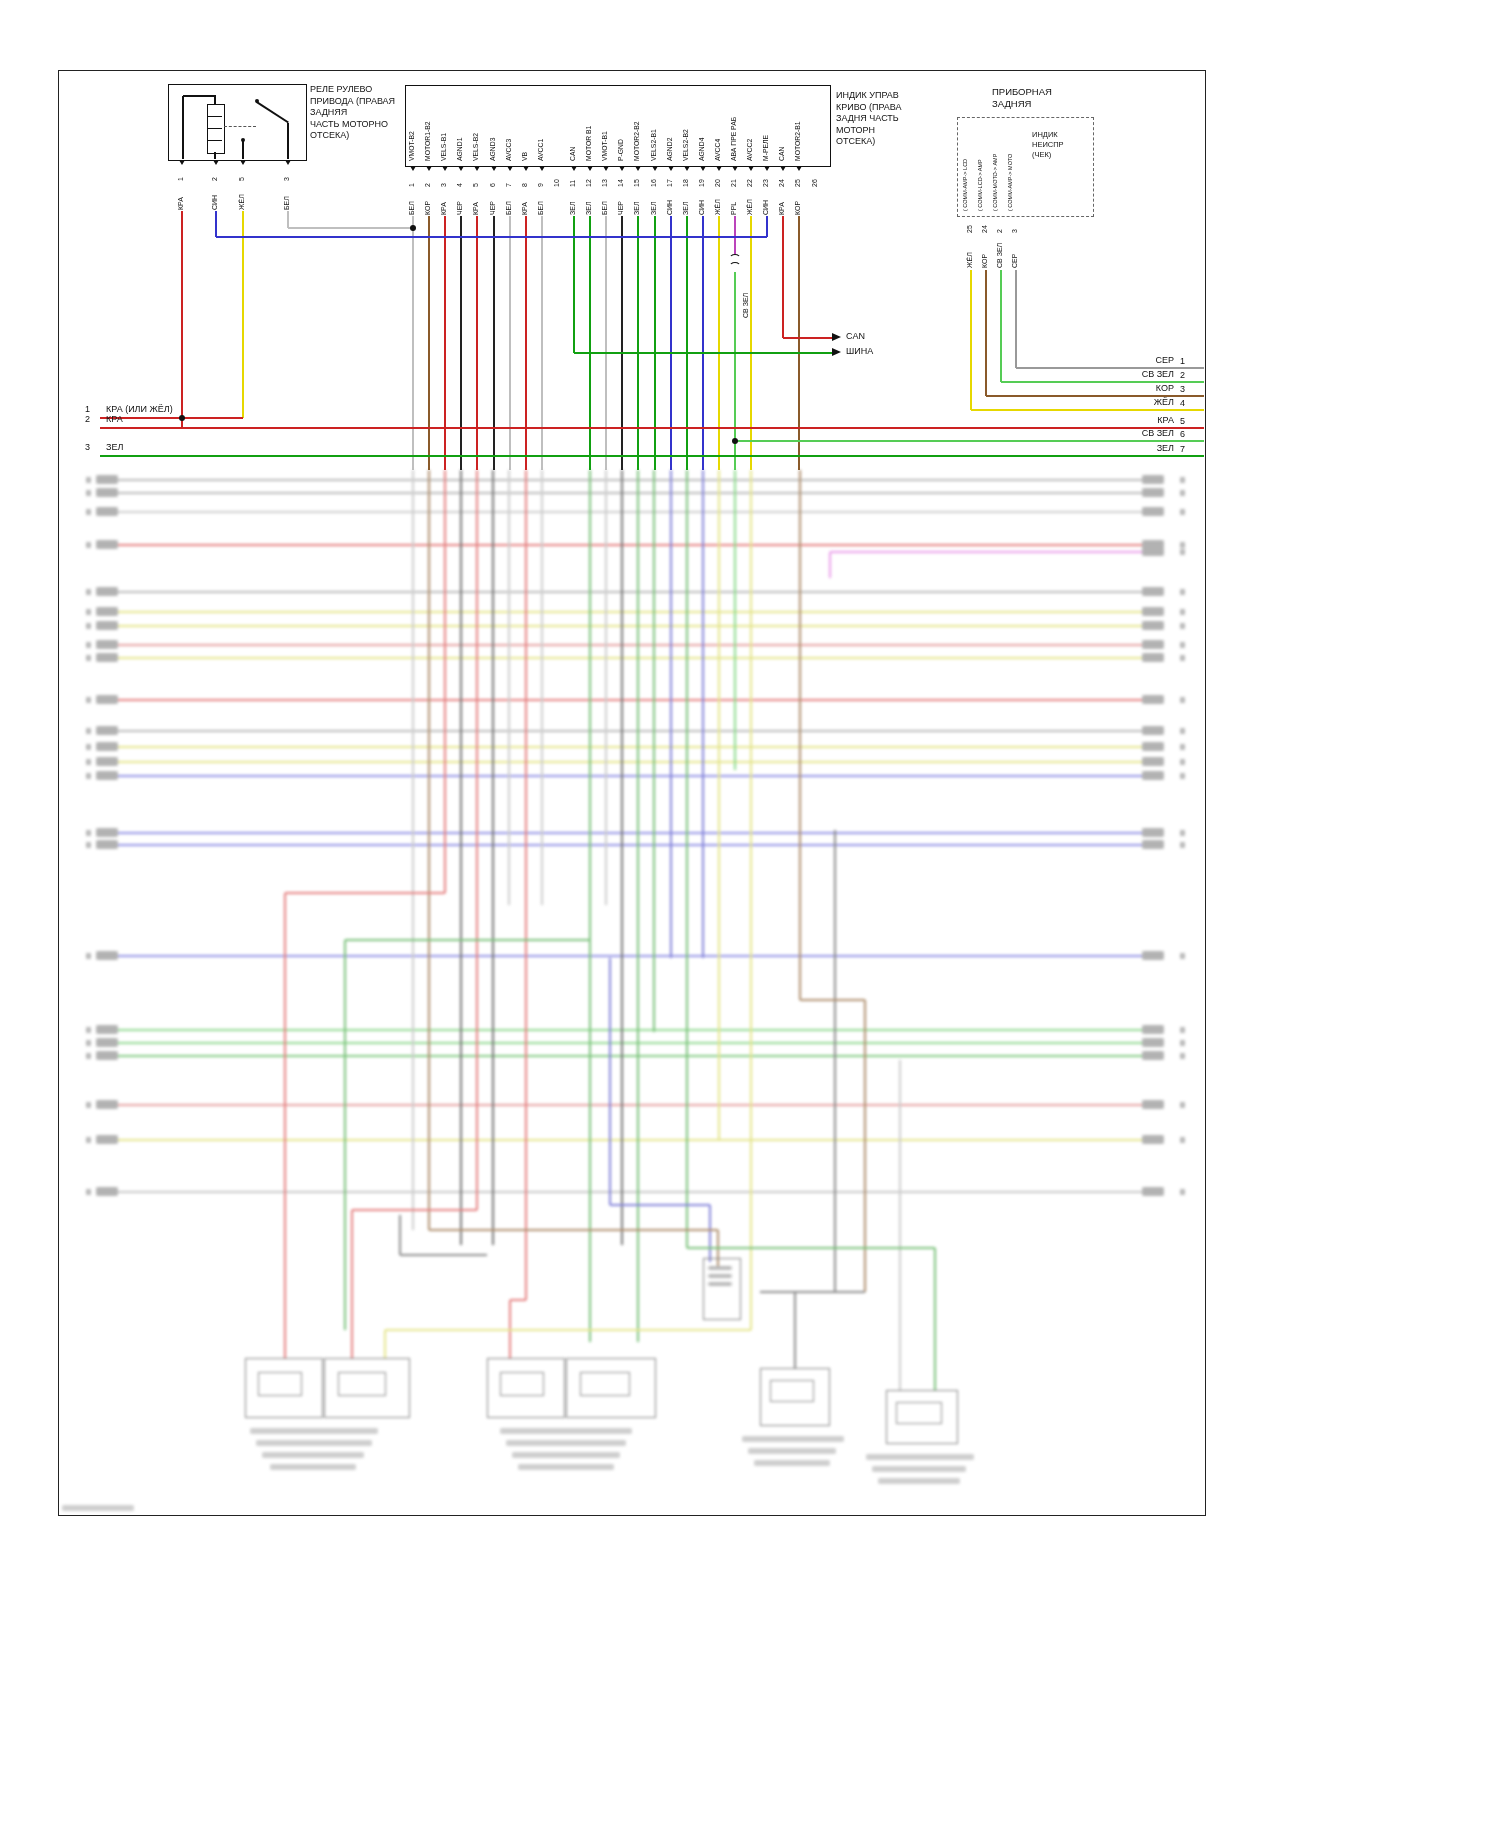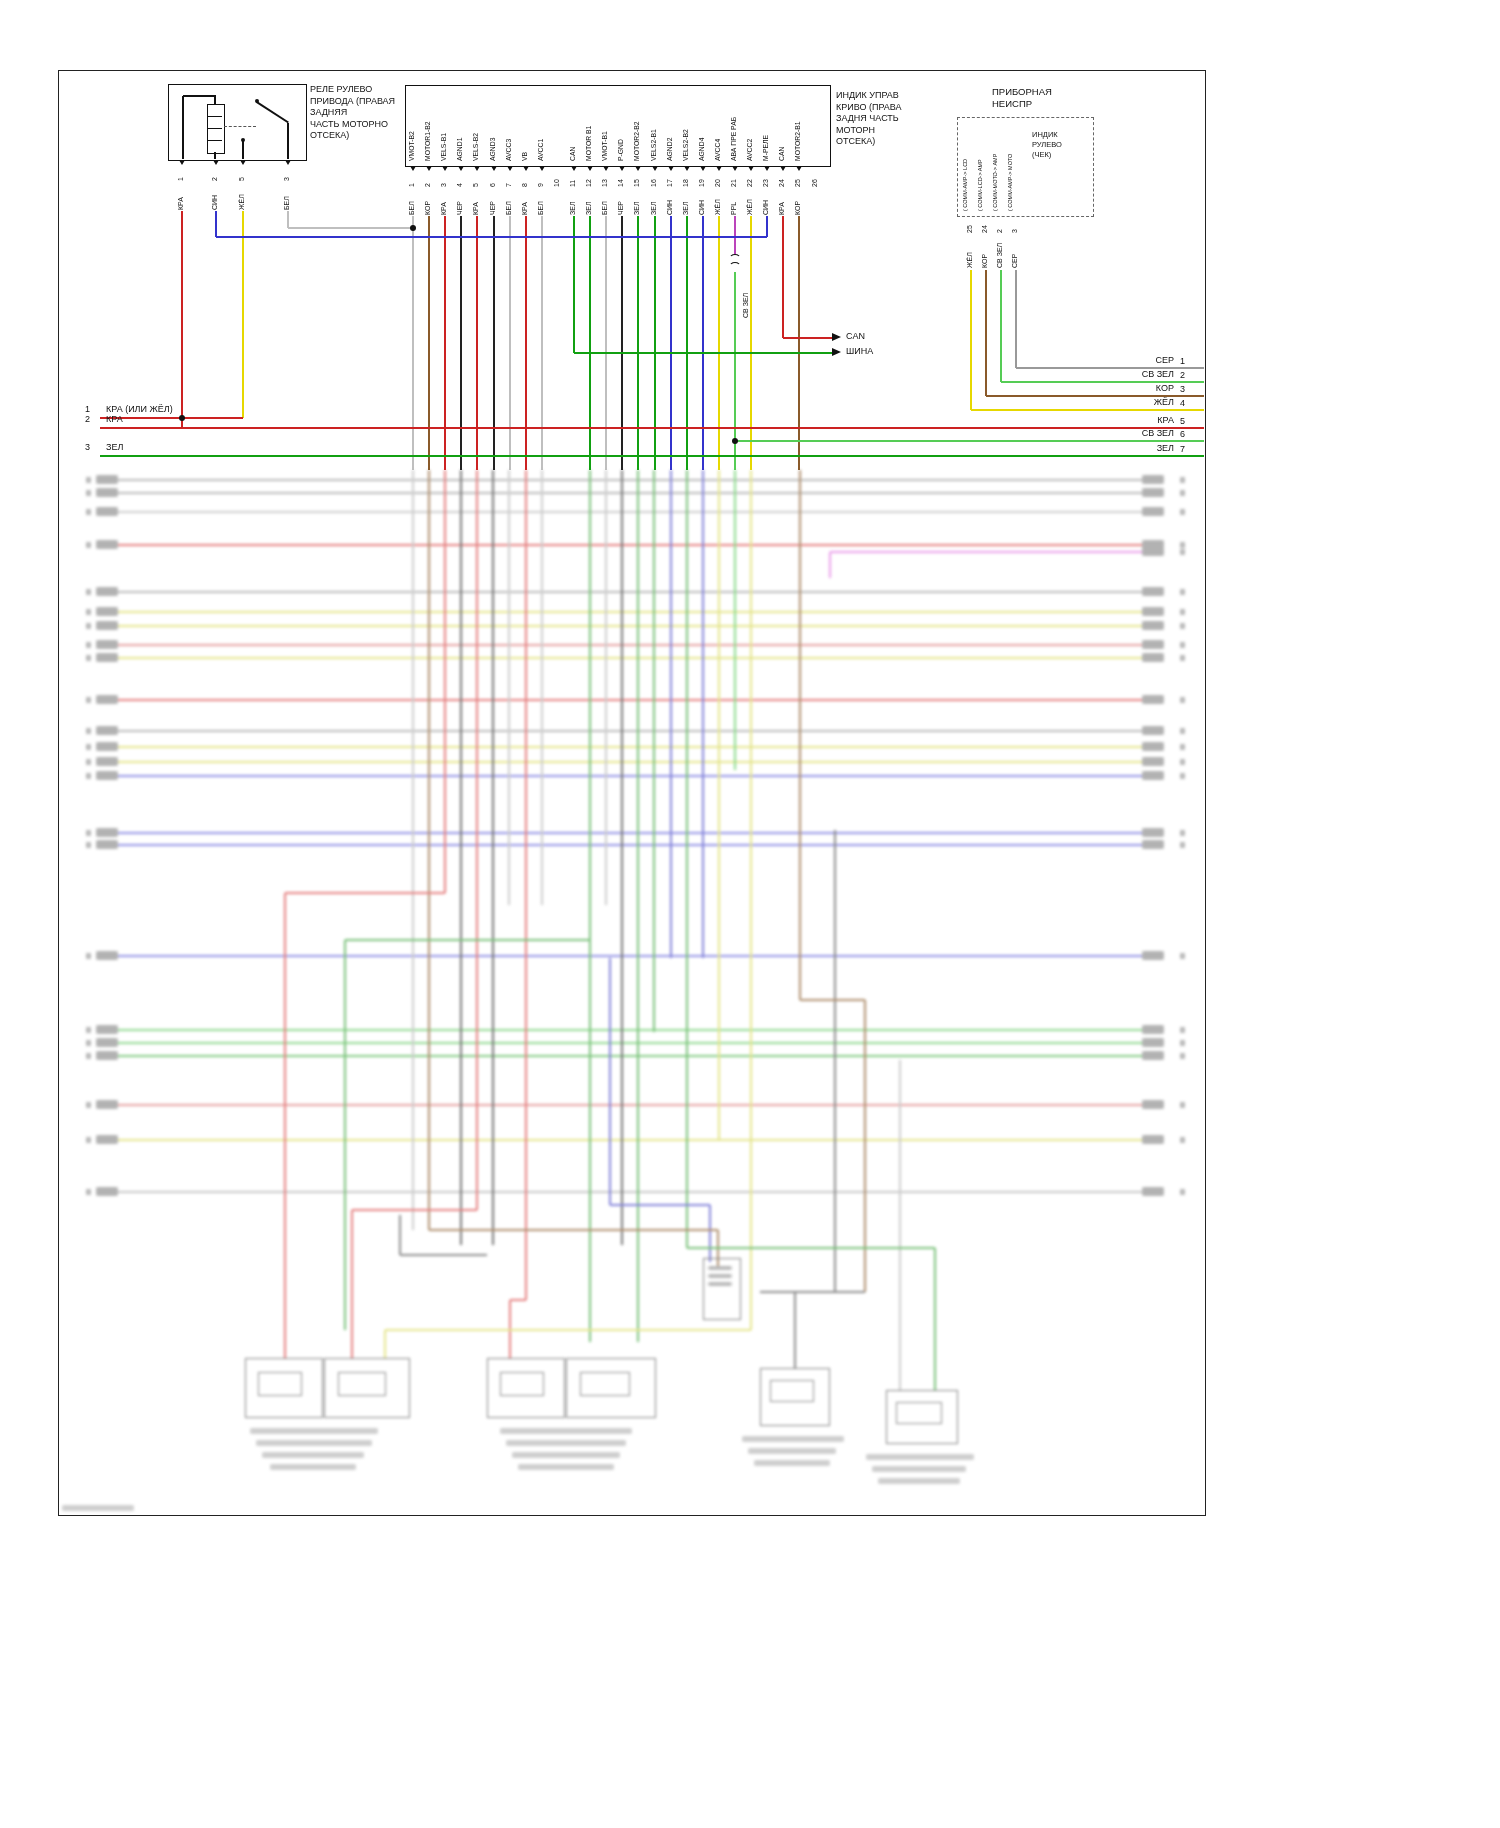--- a/index.html
+++ b/index.html
@@ -35,23 +35,23 @@
 
     <div class="rbox" style="left:405px;top:85px;width:424px;height:80px;"></div>
     <div class="lbl" style="left:836px;top:90px;width:110px;">ИНДИК УПРАВ
 КРИВО (ПРАВА
 ЗАДНЯ ЧАСТЬ
 МОТОРН
 ОТСЕКА)</div>
 
     <div class="dashbox" style="left:957px;top:117px;width:135px;height:98px;"></div>
     <div class="lbl" style="left:992px;top:86px;width:100px;font-size:9.5px;">ПРИБОРНАЯ
-НЕИСПР</div>
+ЗАДНЯЯ</div>
     <div class="lbl" style="left:1032px;top:130px;width:58px;font-size:7.5px;line-height:10px;">ИНДИК
-РУЛЕВО
+НЕИСПР
 (ЧЕК)</div>
 
     <div class="lbl" style="left:846px;top:329px;width:40px;font-size:9px;line-height:14.5px;">CAN
 ШИНА</div>
 
     <div class="vtext" style="left:742px;top:272px;height:46px;width:10px;font-size:7px;">СВ ЗЕЛ</div>
   <div class="abs" style="left: 182.25px; top: 96px; width: 1.5px; height: 63px; background: rgb(17, 17, 17);"></div>
       <div class="abs" style="left: 183px; top: 95.25px; width: 33px; height: 1.5px; background: rgb(17, 17, 17);"></div>
       <div class="abs" style="left: 207px; top: 104px; width: 16px; height: 48px; border: 1.5px solid rgb(17, 17, 17);"></div>
       <div class="abs" style="left: 208px; top: 115.5px; width: 14px; height: 1px; background: rgb(17, 17, 17);"></div>

